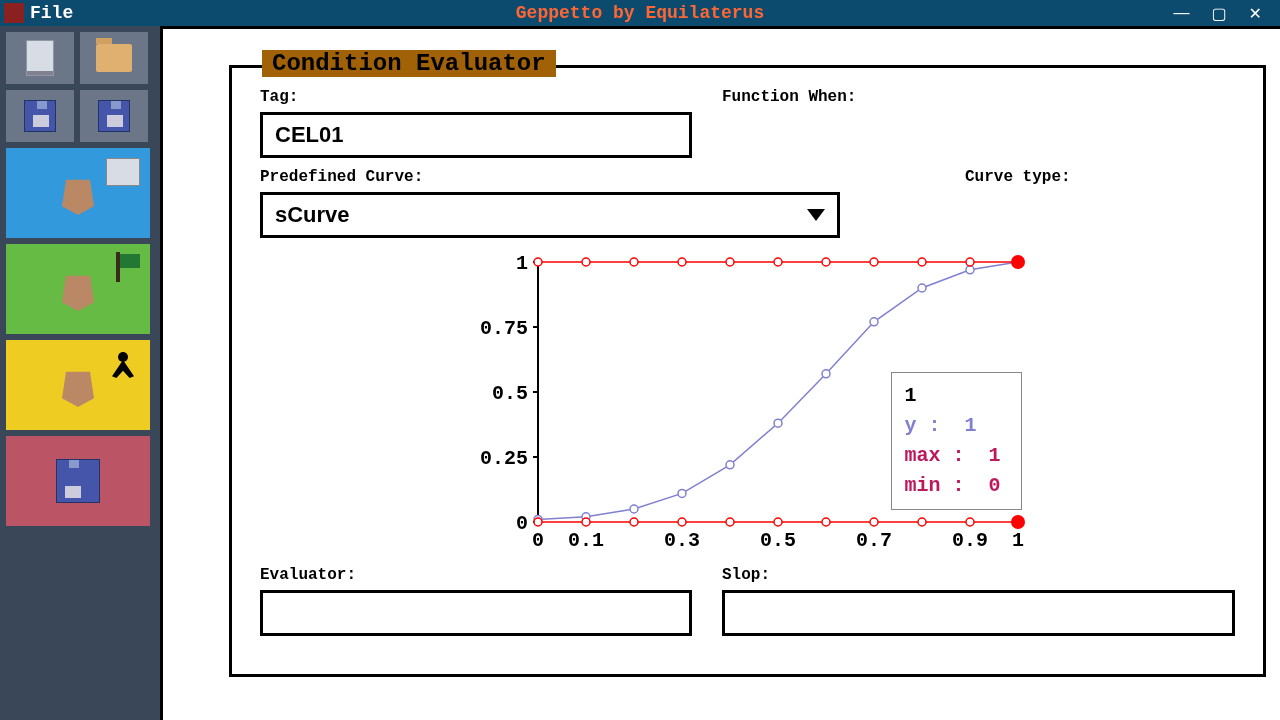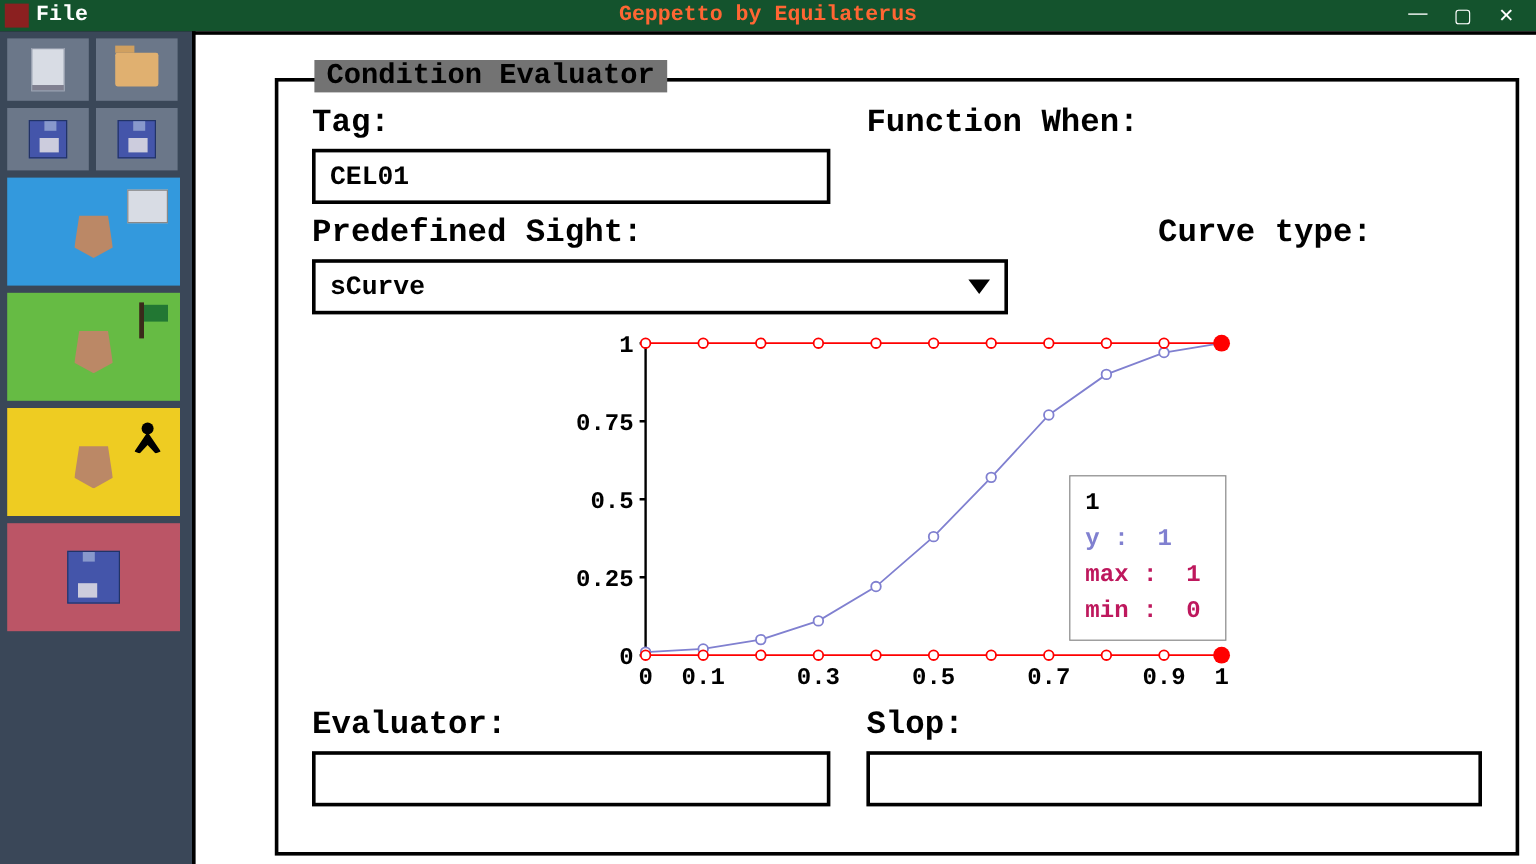--- a/index.html
+++ b/index.html
@@ -1,19 +1,19 @@
 <!DOCTYPE html>
 <html><head>
 <meta charset="utf-8">
 <style>
   * { box-sizing: border-box; margin: 0; padding: 0; }
   html, body { width: 1280px; height: 720px; overflow: hidden; font-family: "Courier New", monospace; font-weight: bold; background: #000; }
   
   
-  .titlebar { height: 26px; background: #14532d; display: flex; align-items: center; color: #fff; font-size: 18px; position: relative; }
+  .titlebar { height: 26px; background: #0c4a6e; display: flex; align-items: center; color: #fff; font-size: 18px; position: relative; }
   .titlebar .app-icon { width: 20px; height: 20px; background: #8b2020; margin: 0 6px 0 4px; }
   .titlebar .title-center { position: absolute; left: 50%; transform: translateX(-50%); color: #ff6633; }
   .titlebar .win-controls { margin-left: auto; display: flex; gap: 22px; padding-right: 18px; }
   .titlebar .win-controls span { cursor: pointer; font-family: sans-serif; font-weight: normal; font-size: 16px;}
   
   
   .workspace { display: flex; height: calc(720px - 26px); background: #000; }
   
   
   .sidebar { width: 160px; background: #3a4758; display: flex; flex-direction: column; padding: 6px; gap: 6px; }
@@ -22,26 +22,26 @@
   .tool-big { width: 144px; height: 90px; display: flex; align-items: center; justify-content: center; cursor: pointer; position: relative; }
   .c-blue { background: #3399dd; }
   .c-green { background: #66bb44; }
   .c-yellow { background: #eecc22; }
   .c-red { background: #bb5566; }
   
   
   .canvas { flex: 1; background: #fff; border-left: 3px solid #000; border-top: 3px solid #000; position: relative; overflow: hidden; }
   
   .panel { position: absolute; left: 66px; top: 36px; right: 14px; border: 3px solid #000; padding: 20px 28px 28px 28px; }
-  .panel-legend { position: absolute; top: -18px; left: 30px; background: #737373; padding: 0 10px; font-size: 24px; }
+  .panel-legend { position: absolute; top: -18px; left: 30px; background: #a16207; padding: 0 10px; font-size: 24px; }
   
   .form-row { display: flex; gap: 30px; margin-bottom: 10px; }
   .form-col { display: flex; flex-direction: column; }
-  .label { font-size: 27px; margin-bottom: 6px; }
-  .input { border: 3px solid #000; height: 46px; padding: 0 12px; font-family: Liberation Mono, monospace; font-weight: bold; font-size: 22px; display:flex; align-items:center; background:#fff; }
+  .label { font-size: 16px; margin-bottom: 6px; }
+  .input { border: 3px solid #000; height: 46px; padding: 0 12px; font-family: Liberation Sans, sans-serif; font-weight: bold; font-size: 22px; display:flex; align-items:center; background:#fff; }
   .select { position: relative; padding-left: 12px; }
   .select .caret { position: absolute; right: 12px; top: 50%; transform: translateY(-50%); width: 0; height: 0; border-left: 9px solid transparent; border-right: 9px solid transparent; border-top: 12px solid #000; }
   
   
   .chart-wrap { width: 560px; height: 300px; margin: 14px auto 0 auto; position: relative; }
   
   .tooltip { position: absolute; right: 6px; top: 120px; background: #fff; border: 1px solid #888; padding: 8px 20px 8px 12px; font-size: 20px; line-height: 1.5; }
   .tooltip .k { color: #8080d0; }
   .tooltip .r { color: #be185d; }
   
@@ -120,21 +120,21 @@
           <div class="input">CEL01</div>
         </div>
         <div class="form-col" style="flex:1">
           <div class="label">Function When:</div>
         </div>
       </div>
 
 
       <div class="form-row">
         <div class="form-col" style="width:580px">
-          <div class="label">Predefined Sight:</div>
+          <div class="label">Predefined Curve:</div>
           <div class="input select">
             <span>sCurve</span>
             <span class="caret"></span>
           </div>
         </div>
         <div class="form-col" style="margin-left:auto; width:270px">
           <div class="label">Curve type:</div>
         </div>
       </div>
 

